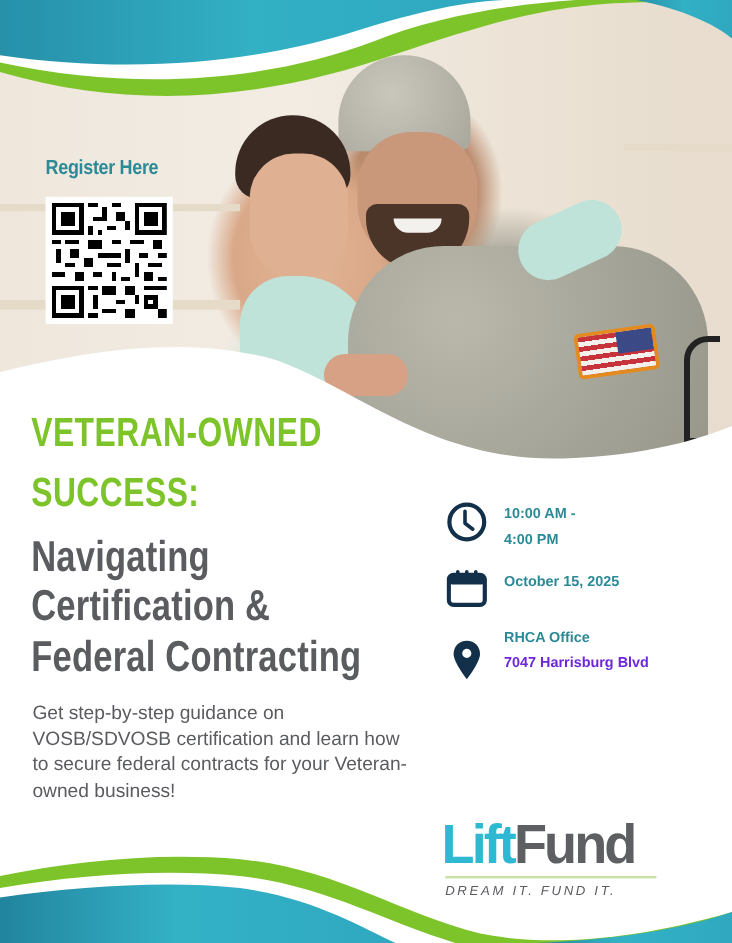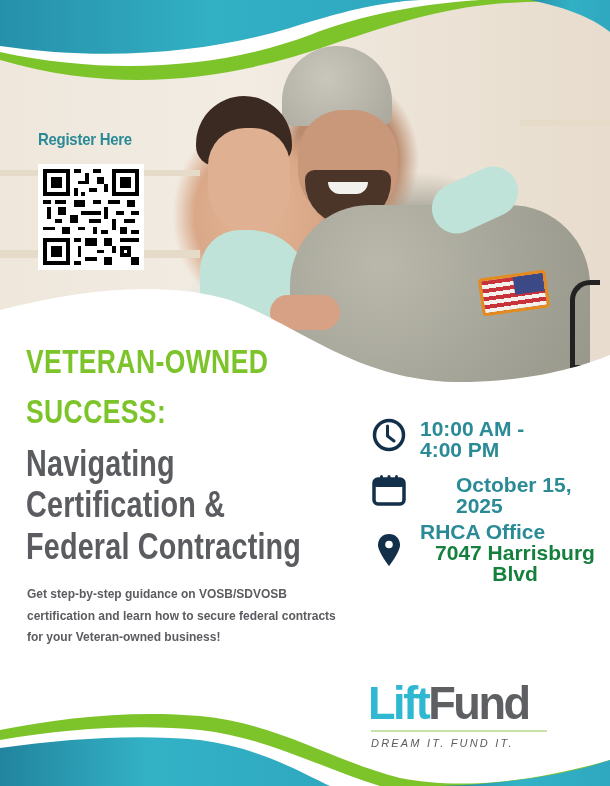--- a/index.html
+++ b/index.html
@@ -52,27 +52,27 @@
     }
     .title-gray {
       position: absolute; left: 26px; font-weight: bold; color: #5b5c60;
       font-size: 36px; letter-spacing: 0.2px;
       transform: scaleX(0.8); transform-origin: left;
       white-space: nowrap;
     }
 
     .desc {
       position: absolute; left: 27px; top: 584px; width: 320px;
-      font-weight: bold; color: #5b5c60; font-size: 12px; line-height: 21.5px;
+      font-weight: normal; color: #5b5c60; font-size: 16px; line-height: 21.5px;
     }
 
     .info-icon { position: absolute; }
-    .info-text { position: absolute; left: 420px; font-weight: bold; font-size: 21px; line-height: 21px; }
+    .info-text { position: absolute; left: 420px; font-weight: bold; font-size: 12px; line-height: 21px; }
     .teal { color: #2a8a96; }
-    .gray { color: #15803d; text-align: center; }
+    .gray { color: #6d28d9; text-align: center; }
 
     .logo {
       position: absolute; left: 368px; top: 676px;
       font-weight: bold; font-size: 46px; letter-spacing: -2.5px;
       transform: scaleX(0.98); transform-origin: left; white-space: nowrap;
     }
     .logo .lift { color: #2fb8d2; }
     .logo .fund { color: #5e5f63; }
     .logo-rule { position: absolute; left: 371px; top: 730px; width: 176px; height: 2px; background: #c7e2a4; }
     .tagline {
@@ -204,21 +204,21 @@
   <div>4:00 PM</div>
 </div>
 
 <svg class="info-icon" style="left:372px;top:474px;width:34px;height:32px;" viewBox="0 0 34 32">
   <rect x="2" y="5" width="30" height="25" rx="4" fill="none" stroke="#13304a" stroke-width="3.5"></rect>
   <rect x="2" y="5" width="30" height="8" rx="3" fill="#13304a"></rect>
   <rect x="8" y="1" width="3" height="7" rx="1.5" fill="#13304a"></rect>
   <rect x="15.5" y="1" width="3" height="7" rx="1.5" fill="#13304a"></rect>
   <rect x="23" y="1" width="3" height="7" rx="1.5" fill="#13304a"></rect>
 </svg>
-<div class="info-text teal" style="top:474px;margin-left:36px;">October 15, 2025</div>
+<div class="info-text teal" style="top:474px;">October 15, 2025</div>
 
 <svg class="info-icon" style="left:377px;top:533px;width:24px;height:34px;" viewBox="0 0 24 34">
   <path d="M12,1 C5.5,1 1,5.8 1,12 C1,19 12,33 12,33 C12,33 23,19 23,12 C23,5.8 18.5,1 12,1 Z" fill="#13304a"></path>
   <circle cx="12" cy="11.5" r="3.8" fill="#ffffff"></circle>
 </svg>
 <div class="info-text" style="top:521px;">
   <div class="teal">RHCA Office</div>
   <div class="gray">7047 Harrisburg Blvd</div>
 </div>
 

